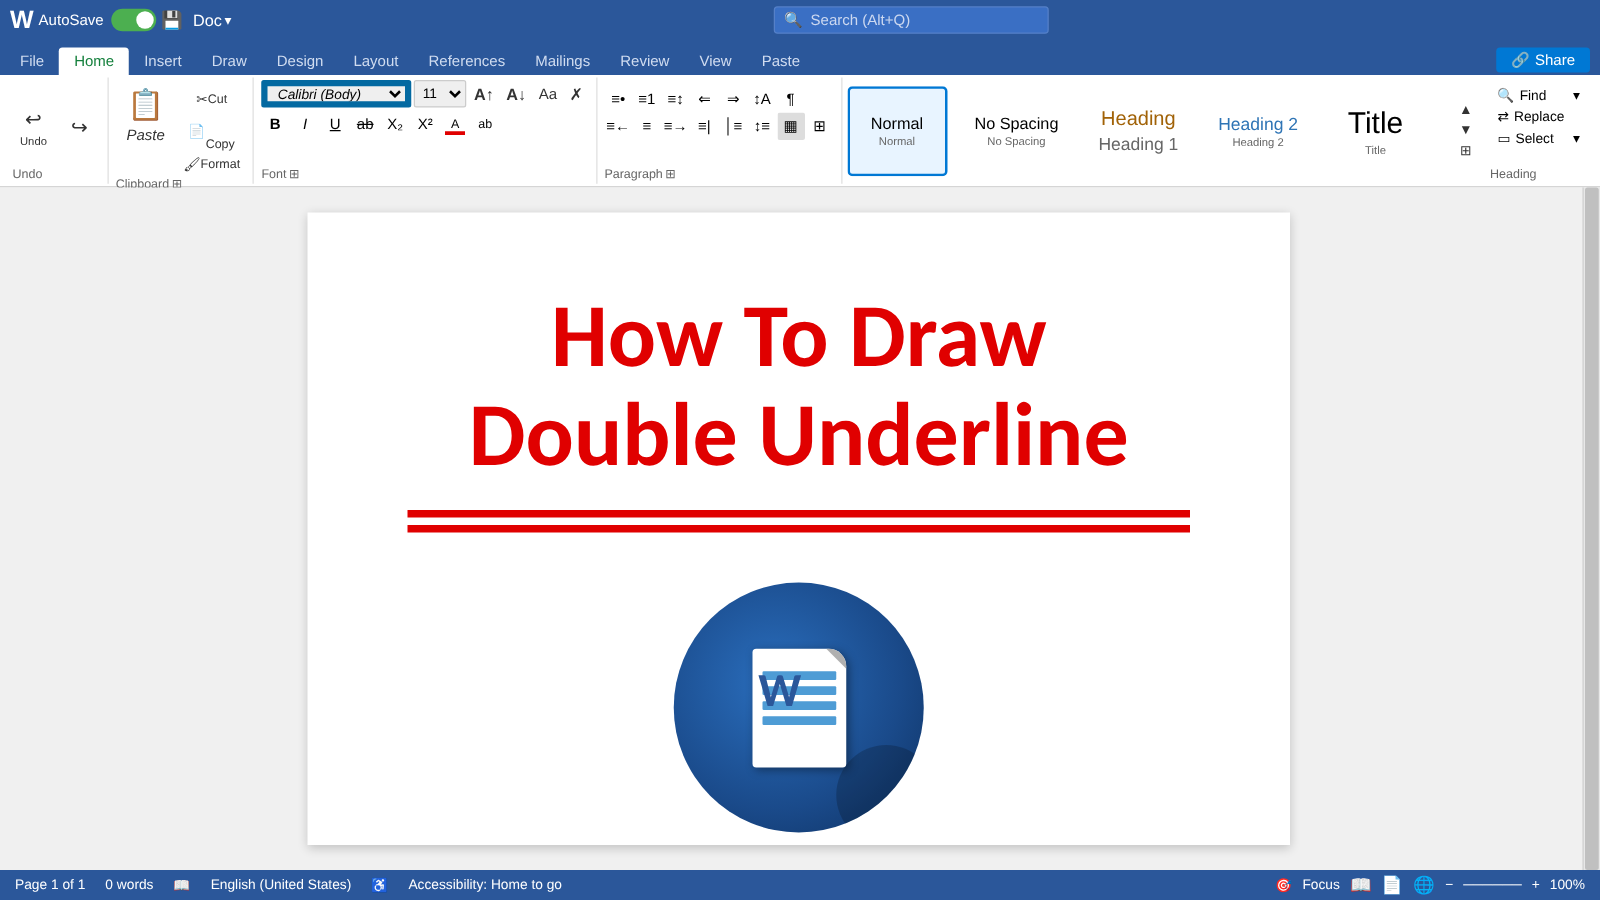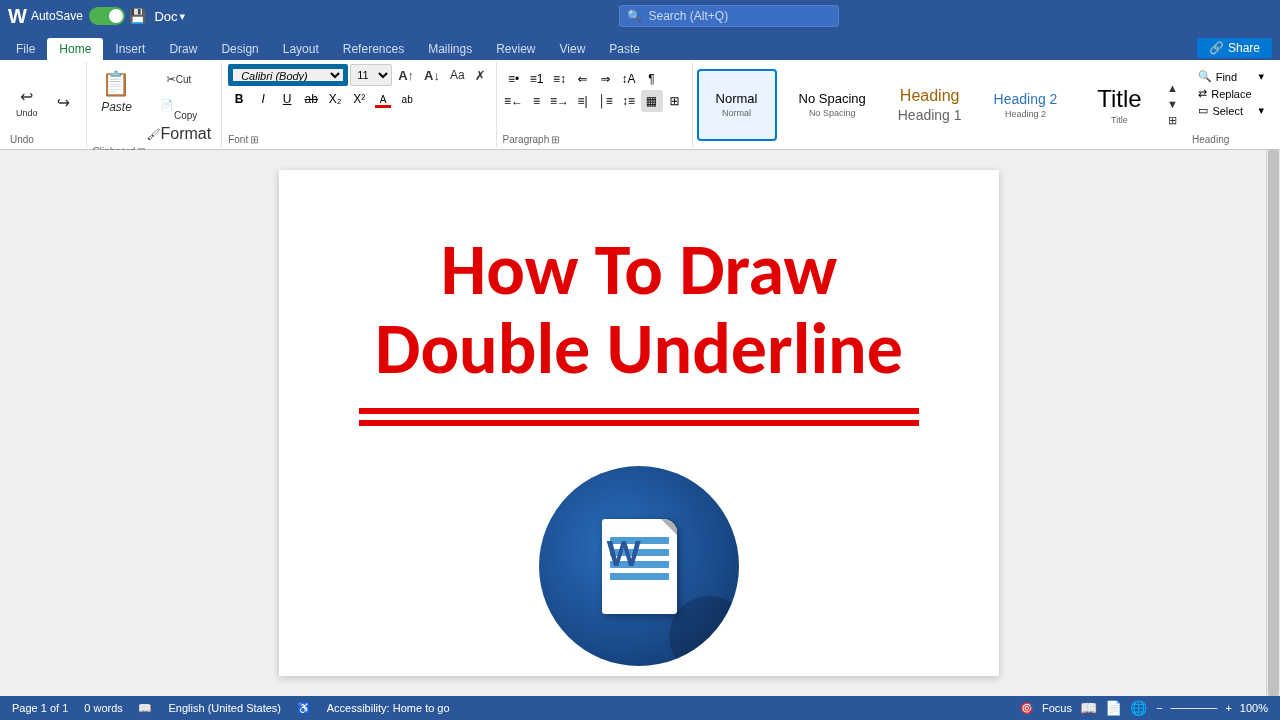--- a/index.html
+++ b/index.html
@@ -123,21 +123,21 @@
 
     
     #main { display: flex; height: calc(720px - 32px - 28px - 90px - 24px); background: #f0f0f0; }
     #scrollbar-left { width: 12px; background: #f0f0f0; }
     #doc-area { flex: 1; overflow: auto; background: #f0f0f0; display: flex; justify-content: center; padding: 20px 0; }
     #scrollbar-right { width: 14px; background: #e8e8e8; border-left: 1px solid #d0d0d0; position: relative; }
     #scroll-thumb { position: absolute; top: 0; left: 1px; right: 1px; height: 100%; background: #c0c0c0; border-radius: 2px; }
 
     
     #page {
-      width: 720px;
+      width: 786px;
       background: white;
       box-shadow: 0 2px 8px rgba(0,0,0,0.2);
       padding: 60px 80px 60px 80px;
       min-height: 500px;
     }
     #doc-title {
       font-size: 72px; font-weight: 900; color: #e00000; text-align: center;
       font-family: 'Calibri', Arial, sans-serif; line-height: 1.1;
       margin-bottom: 10px;
     }
@@ -222,21 +222,21 @@
 
   <div class="ribbon-group">
     <div class="ribbon-row" style="flex:1; align-items:flex-start; margin-top:4px;">
       <div class="ribbon-btn" style="min-width:48px;">
         <span style="font-size:24px;">📋</span>
         <span style="font-size:12px;font-style:italic;">Paste</span>
       </div>
       <div style="display:flex; flex-direction:column; gap:2px; margin-top:4px;">
         <div class="ribbon-btn-sm">✂ <span style="font-size:10px;">Cut</span></div>
         <div class="ribbon-btn-sm">📄 <span style="font-size:10px;margin-top:20px;">Copy</span></div>
-        <div class="ribbon-btn-sm">🖌 <span style="font-size:16px;">Format</span></div>
+        <div class="ribbon-btn-sm">🖌 <span style="font-size:10px;">Format</span></div>
       </div>
     </div>
     <div class="ribbon-group-label">
       <span>Clipboard</span>
       <span style="cursor:pointer;">⊞</span>
     </div>
   </div>
 
   <div class="ribbon-group">
     <div class="font-row">

